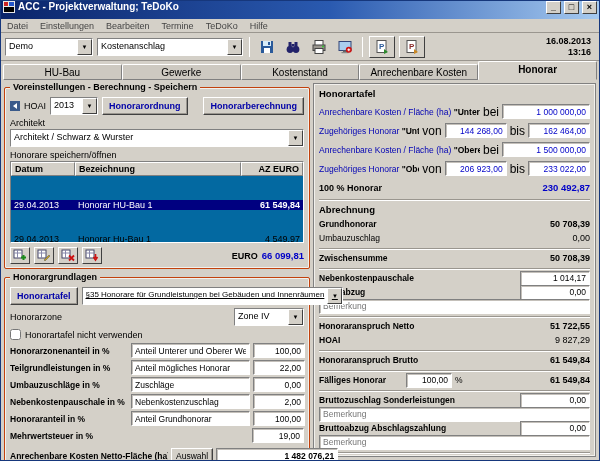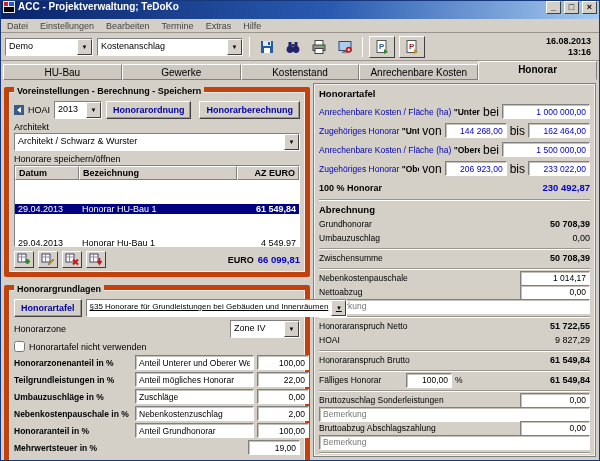--- a/index.html
+++ b/index.html
@@ -30,40 +30,40 @@
   
   .tabbar { height:19px; display:flex; align-items:flex-end; padding:1px 2px 0; flex:0 0 auto; }
   .tab { flex:1; height:16px; background:#cdc9c1; border:1px solid; border-color:#fff #808080 #808080 #fff; border-radius:2px 2px 0 0; text-align:center; font-size:10px; line-height:15px; white-space:nowrap; overflow:hidden; }
   .tab.active { height:19px; background:#d4d0c8; border-bottom-color:#d4d0c8; font-weight:bold; }
 
   
   .content { flex:1; display:flex; gap:3px; padding:3px; overflow:hidden; }
   .left-col { width:306px; display:flex; flex-direction:column; flex:0 0 auto; }
   .right-col { flex:1; border:1px solid #808080; box-shadow:inset 0 0 0 1px #f2f0ec; padding:3px 5px; display:flex; flex-direction:column; overflow:hidden; }
 
-  .groupbox { position:relative; border:5px solid #c2410c; box-shadow:inset 0 0 0 1px #f2f0ec; border-radius:2px; padding:9px 5px 4px; margin-top:5px; }
+  .groupbox { position:relative; border:1px solid #c2410c; box-shadow:inset 0 0 0 1px #f2f0ec; border-radius:2px; padding:9px 5px 4px; margin-top:5px; }
   .groupbox .caption { position:absolute; top:-6px; left:5px; background:#d4d0c8; padding:0 3px; font-weight:bold; font-size:9px; white-space:nowrap; }
 
   .row { display:flex; align-items:center; gap:4px; margin-bottom:3px; }
   .lbl { font-size:9px; white-space:nowrap; }
   .lbl.b { font-weight:bold; }
   .spacer { flex:1; }
 
   .btn { background:#d4d0c8; border:1px solid; border-color:#fff #404040 #404040 #fff; box-shadow:inset -1px -1px 0 #9a968f; font-family:"Liberation Sans",sans-serif; font-size:9px; padding:1px 6px; height:18px; white-space:nowrap; }
   .btn.blue { color:#0000a8; font-weight:bold; }
   .btn.sm { height:15px; font-size:8.5px; padding:0 4px; }
 
   input.field { background:#fff; border:1px solid; border-color:#808080 #fff #fff #808080; box-shadow:inset 1px 1px 0 #c4c0ba; font-family:"Liberation Sans",sans-serif; font-size:8.5px; padding:1px 3px; height:15px; }
   input.num { text-align:right; }
   input.bold { font-weight:bold; }
   input.bluev { color:#0000c8; }
   input.gray { color:#8a8a8a; }
 
   
-  .htable { border:1px solid; border-color:#808080 #fff #fff #808080; background:#ffffff; height:82px; display:flex; flex-direction:column; overflow:hidden; }
+  .htable { border:1px solid; border-color:#808080 #fff #fff #808080; background:#0369a1; height:82px; display:flex; flex-direction:column; overflow:hidden; }
   .thead { display:flex; flex:0 0 auto; }
   .th { background:#d4d0c8; border:1px solid; border-color:#fff #808080 #808080 #fff; font-weight:bold; font-size:9px; padding:1px 3px; white-space:nowrap; overflow:hidden; }
   .c-datum { width:64px; flex:0 0 auto; }
   .c-bez { flex:1; }
   .c-az { width:62px; flex:0 0 auto; text-align:right; }
   .tr { display:flex; height:30px; font-size:9px; align-items:center;margin-top:24px; }
   .tr .td { padding:0 3px; white-space:nowrap; overflow:hidden; }
   .tr.sel { background:#000080; color:#fff; }
   .tr.sel .c-az { font-weight:bold; }
 
@@ -85,21 +85,21 @@
   .ht-f-wide { width:88px; flex:0 0 auto; }
   .ht-f { width:62px; flex:0 0 auto; }
   .ht-total { display:flex; justify-content:space-between; align-items:center; margin:2px 0 4px; }
   .ht-total .t-label { font-weight:bold; font-size:9px; }
   .ht-total .t-val { color:#0000c8; font-weight:bold; font-size:9.5px; }
 
   .hdiv { height:2px; border-top:1px solid #9a968f; border-bottom:1px solid #fff; margin:2px 0; }
 
   
   .ab-row { display:flex; align-items:center; gap:3px; margin-bottom:2px; min-height:12px; }
-  .ab-label { flex:1; font-size:8.5px; font-weight:normal; white-space:nowrap; overflow:hidden; }
+  .ab-label { flex:1; font-size:8.5px; font-weight:bold; white-space:nowrap; overflow:hidden; }
   .ab-val { font-size:9px; text-align:right; white-space:nowrap; }
   .ab-val.b { font-weight:bold; }
   .ab-num { width:70px; flex:0 0 auto; }
   .ab-note { width:100%; height:14px; }
   .pct-in { width:46px; flex:0 0 auto; }
   .pct-sign { font-size:8.5px; }
 
   input[type="checkbox"] { width:11px; height:11px; margin:0; }
   svg { display:block; }
 </style>
@@ -121,21 +121,21 @@
     <span class="tbtn">_</span>
     <span class="tbtn">□</span>
     <span class="tbtn">×</span>
   </div>
 
   <div class="menubar">
     <span class="menuitem">Datei</span>
     <span class="menuitem">Einstellungen</span>
     <span class="menuitem">Bearbeiten</span>
     <span class="menuitem">Termine</span>
-    <span class="menuitem">Extras</span>
+    <span class="menuitem">TeDoKo</span>
     <span class="menuitem">Hilfe</span>
   </div>
 
   <div class="toolbar">
     <div class="combo" style="width:88px;">
       <span class="val">Demo</span>
       <span class="arrow">▼</span>
     </div>
     <div class="combo" style="width:146px;">
       <span class="val">Kostenanschlag</span>

